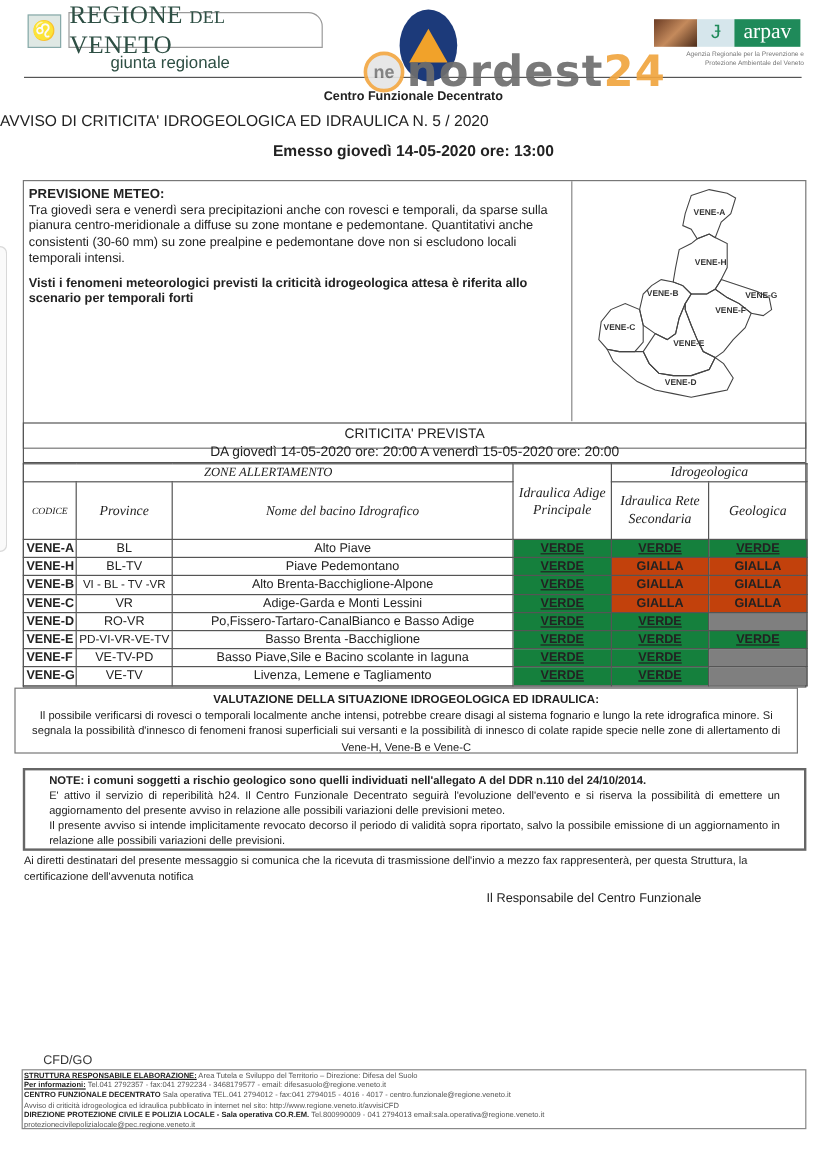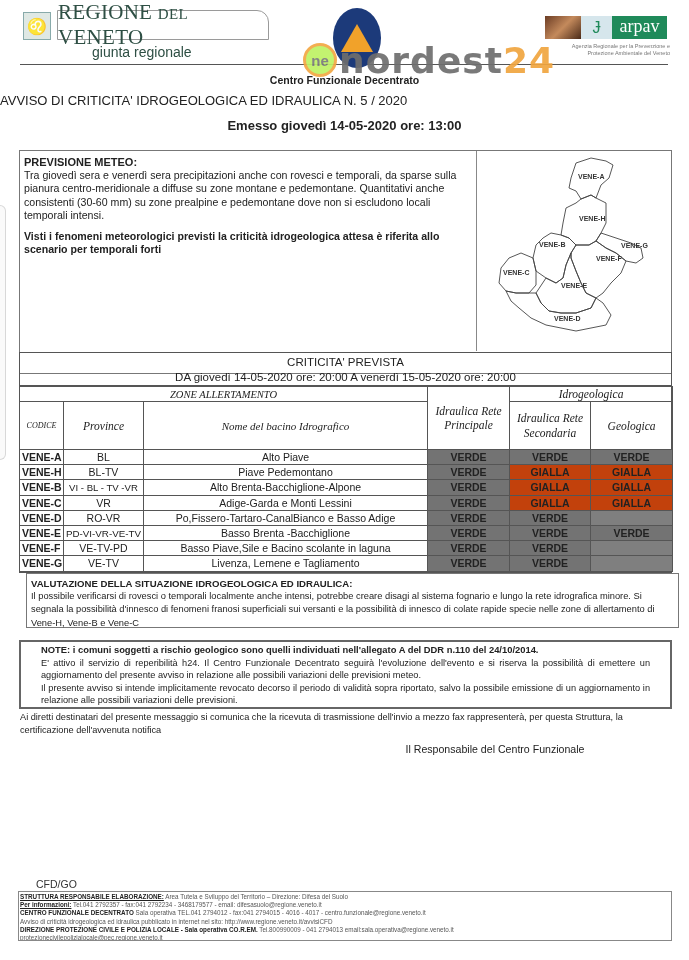--- a/index.html
+++ b/index.html
@@ -18,21 +18,21 @@
 
   .pc-logo { position: absolute; left: 333px; top: 8px; width: 48px; height: 60px; border-radius: 50%; background: #1c3a7a; display:flex; align-items:center; justify-content:center; }
   .pc-logo .tri { width: 0; height: 0; border-left: 16px solid transparent; border-right: 16px solid transparent; border-bottom: 28px solid #f1a22a; }
 
   .arpav-img { position: absolute; left: 545px; top: 16px; width: 36px; height: 23px; background: linear-gradient(135deg, #6b3c24, #c48a5c 50%, #4a2a18); }
   .arpav-mid { position: absolute; left: 581px; top: 16px; width: 31px; height: 23px; background: #d6e6ec; color: #1f8a5a; font-size: 16px; text-align:center; line-height:23px; }
   .arpav-box { position: absolute; left: 612px; top: 16px; width: 55px; height: 23px; background: #1f8a5a; color: #fff; font-family: "Liberation Serif", serif; font-size: 18px; text-align:center; line-height: 21px; }
   .arpav-sub { position: absolute; left: 560px; top: 43px; width: 110px; font-size: 5.5px; line-height: 7px; color: #777; text-align: right; }
 
   .wm { position: absolute; left: 303px; top: 40px; height: 40px; display:flex; align-items:center; opacity: 0.92; }
-  .wm-circle { width: 34px; height: 34px; border-radius: 50%; background: #bef264; border: 3px solid #f3a844; display:flex; align-items:center; justify-content:center; font-weight:bold; font-size:15px; color:#7a7a7a; }
+  .wm-circle { width: 34px; height: 34px; border-radius: 50%; background: #e5e5e5; border: 3px solid #f3a844; display:flex; align-items:center; justify-content:center; font-weight:bold; font-size:15px; color:#7a7a7a; }
   .wm-text { font-size: 36px; font-weight: bold; color: #6e6e6e; letter-spacing: 1px; margin-left: 2px; font-family: "DejaVu Sans", sans-serif; }
   .wm-num { color: #f0a540; }
 
   .cfd { position: absolute; left: 0; width: 100%; top: 74px; text-align: center; font-size: 10.5px; font-weight: bold; color: #222; }
   .avviso { position: absolute; left: 0; width: 100%; top: 93px; text-align: left; font-size: 13px; color: #222; }
   .emesso { position: absolute; left: 0; width: 100%; top: 118px; text-align: center; font-size: 13px; font-weight: bold; color: #222; }
 
   
   .meteo { position: absolute; left: 19px; top: 150px; width: 653px; height: 224px; border: 1px solid #777; text-decoration: underline; }
   .meteo-text { position: absolute; left: 4px; top: 5px; width: 452px; font-size: 10.6px; line-height: 13.2px; color: #222; }
@@ -42,27 +42,27 @@
   .map { position: absolute; left: 461px; top: 2px; width: 190px; height: 195px; }
 
   
   .crit { position: absolute; left: 19px; top: 352px; width: 653px; border: 1px solid #555; }
   .crit-title { height: 33px; border-bottom: 1px solid #555; text-align: center; font-size: 11.5px; line-height: 14.5px; padding-top: 2px; color: #222; }
   table.grid { border-collapse: collapse; width: 653px; table-layout: fixed; margin-left: -1px; }
   table.grid td { border: 1px solid #555; text-align: center; vertical-align: middle; font-size: 10.5px; padding: 0; color: #222; }
   .serif-i { font-family: "Liberation Serif", serif; font-style: italic; }
   .codice-h { font-family: "Liberation Serif", serif; font-size: 8px !important; font-style: italic; }
   td.code { font-weight: bold; text-align: left !important; padding-left: 2px !important; font-size: 10.5px; }
-  td.verde { background: #737373; color: #a8f0a8; font-weight: bold; font-size: 10.8px; }
+  td.verde { background: #15803d; color: #a8f0a8; font-weight: bold; font-size: 10.8px; text-decoration: underline; }
   td.gialla { background: #c2410c; color: #6a5a10; font-weight: bold; font-size: 10.8px; }
   td.grigio { background: #7f7f7f; }
   tr.datarow td { height: 15.2px; }
 
   
-  .valut { position: absolute; left: 26px; top: 573px; width: 653px; height: 55px; border: 1px solid #777; padding: 3px 4px; font-size: 9.3px; line-height: 13.2px; color: #222; }
+  .valut { position: absolute; left: 12px; top: 573px; width: 653px; height: 55px; border: 1px solid #777; padding: 3px 4px; font-size: 9.3px; line-height: 13.2px; color: #222; text-align: center; }
   .valut .h { font-weight: bold; font-size: 9.6px; }
 
   .note { position: absolute; left: 19px; top: 640px; width: 653px; height: 69px; border: 2px solid #666; padding: 2px 20px; font-size: 9.2px; line-height: 12.6px; color: #222; text-align: justify; }
   .note .h { font-weight: bold; font-size: 9.4px; }
 
   .diretti { position: absolute; left: 20px; top: 711px; width: 655px; font-size: 9.2px; line-height: 13px; color: #222; }
 
   .resp { position: absolute; left: 395px; top: 743px; width: 200px; text-align: center; font-size: 10.6px; line-height: 13.5px; color: #222; }
 
   .cfdgo { position: absolute; left: 36px; top: 878px; font-size: 10.5px; color: #333; }
@@ -141,21 +141,21 @@
       <col style="width:44px">
         <col style="width:80px">
         <col style="width:284px">
         <col style="width:82px">
         <col style="width:81px">
         <col style="width:82px">
     </colgroup>
     <tbody>
         <tr style="height:15px">
       <td colspan="3" class="serif-i">ZONE ALLERTAMENTO</td>
-      <td rowspan="2" class="serif-i" style="font-size:11.5px;line-height:14px;">Idraulica Rete Principale</td>
+      <td rowspan="2" class="serif-i" style="font-size:11.5px;line-height:14px;">Idraulica Adige Principale</td>
       <td colspan="2" class="serif-i" style="font-size:11.5px;">Idrogeologica</td>
     </tr>
     <tr style="height:48px">
       <td class="codice-h">CODICE</td>
       <td class="serif-i" style="font-size:11.5px">Province</td>
       <td class="serif-i" style="font-size:11px">Nome del bacino Idrografico</td>
       <td class="serif-i" style="font-size:11.5px;line-height:15px">Idraulica Rete Secondaria</td>
       <td class="serif-i" style="font-size:11.5px">Geologica</td>
     </tr>
     <tr class="datarow">

